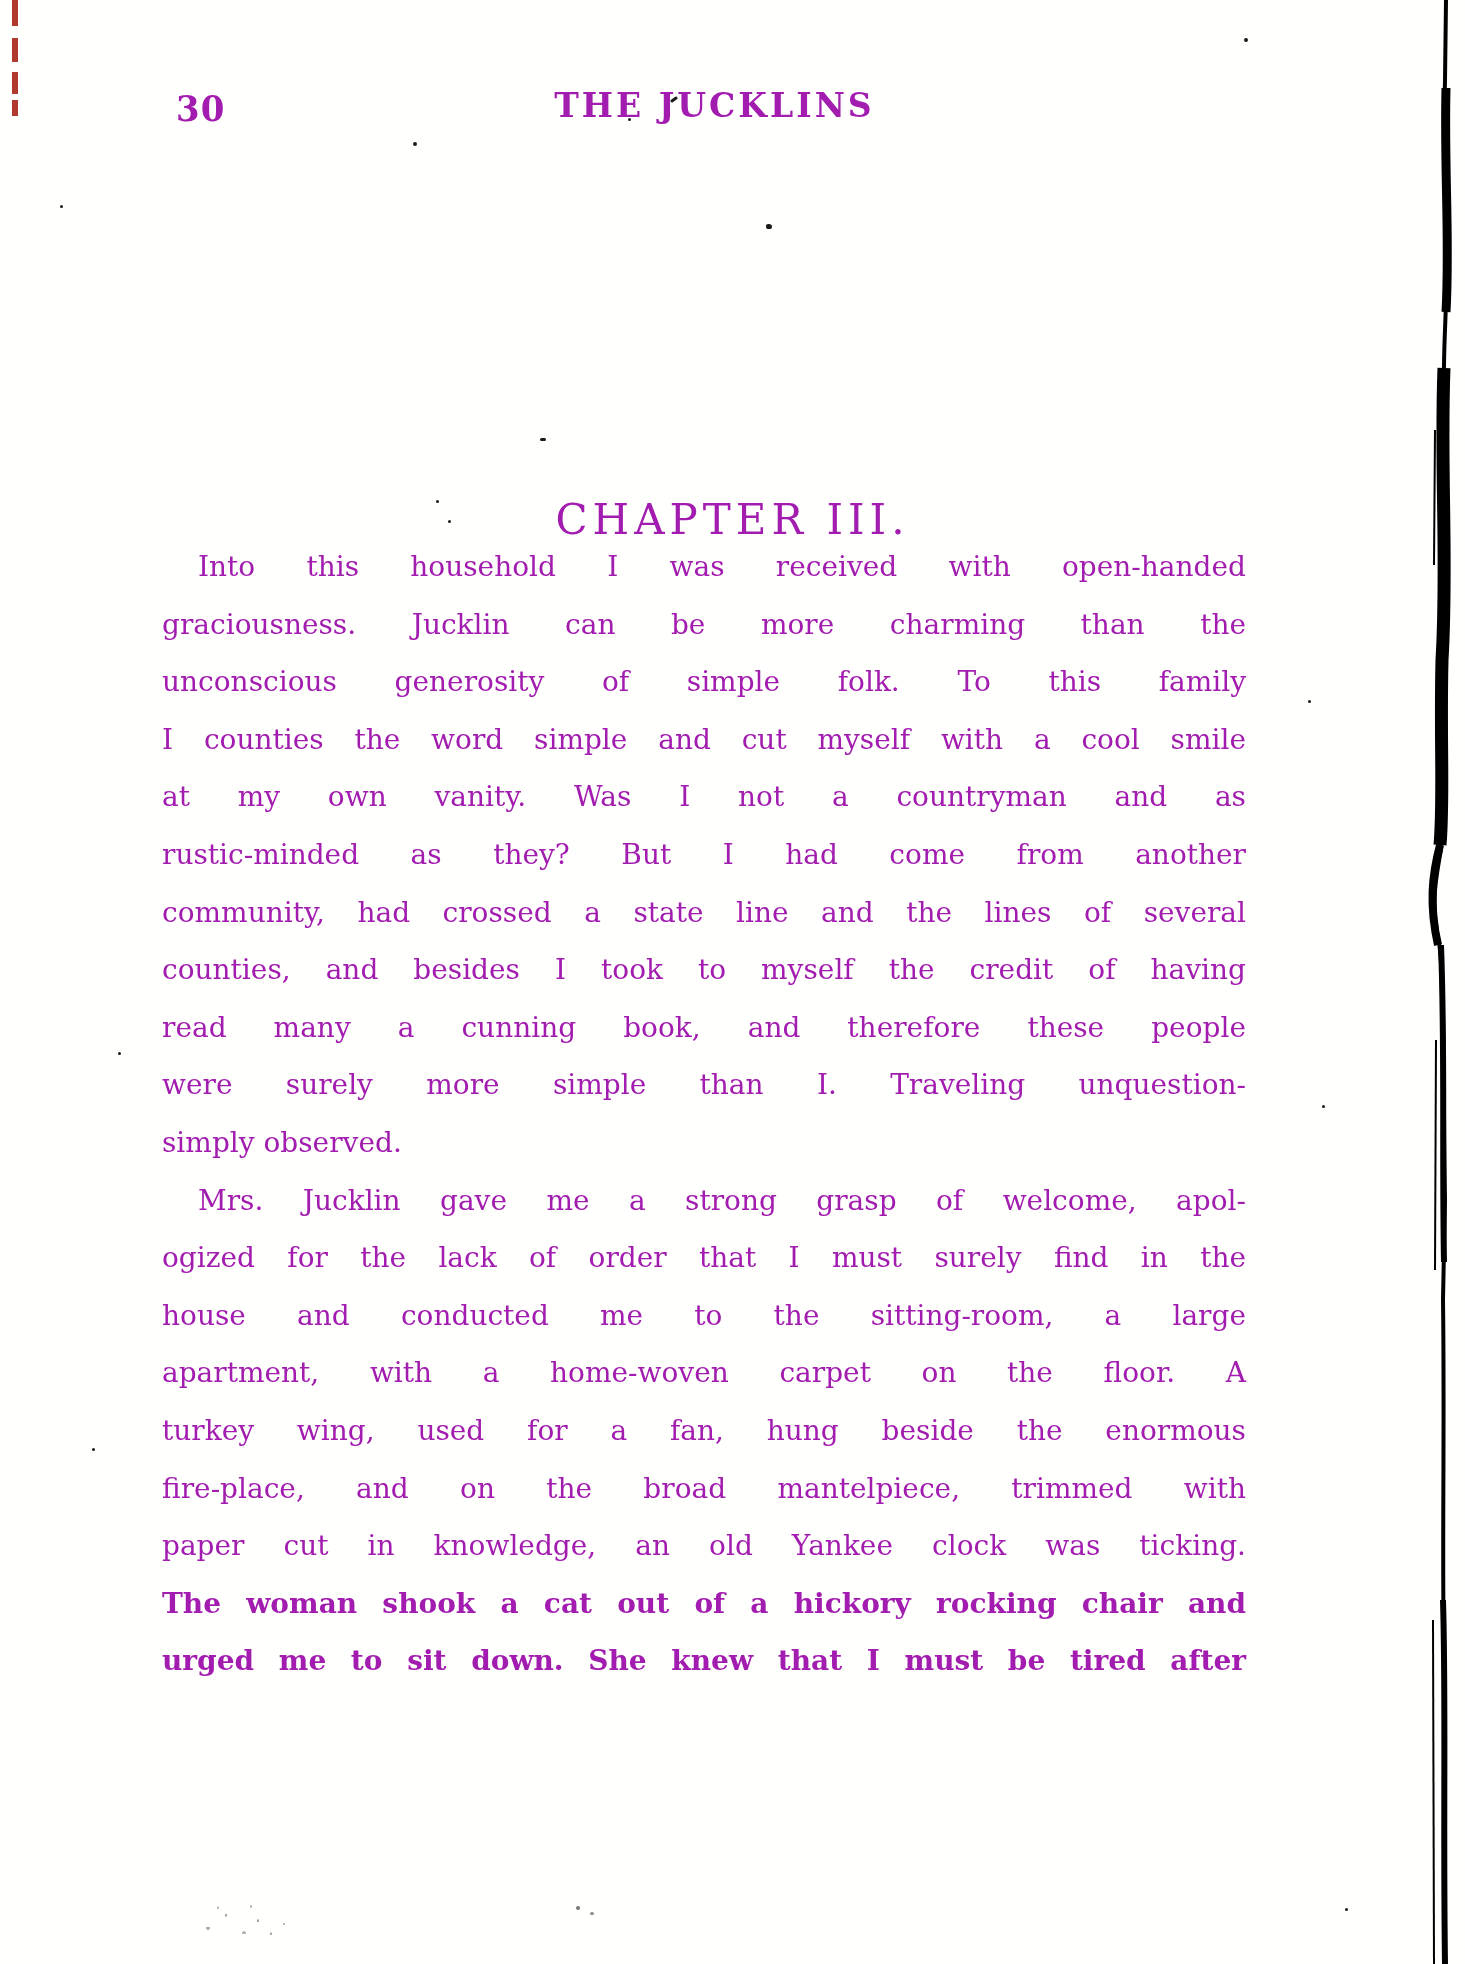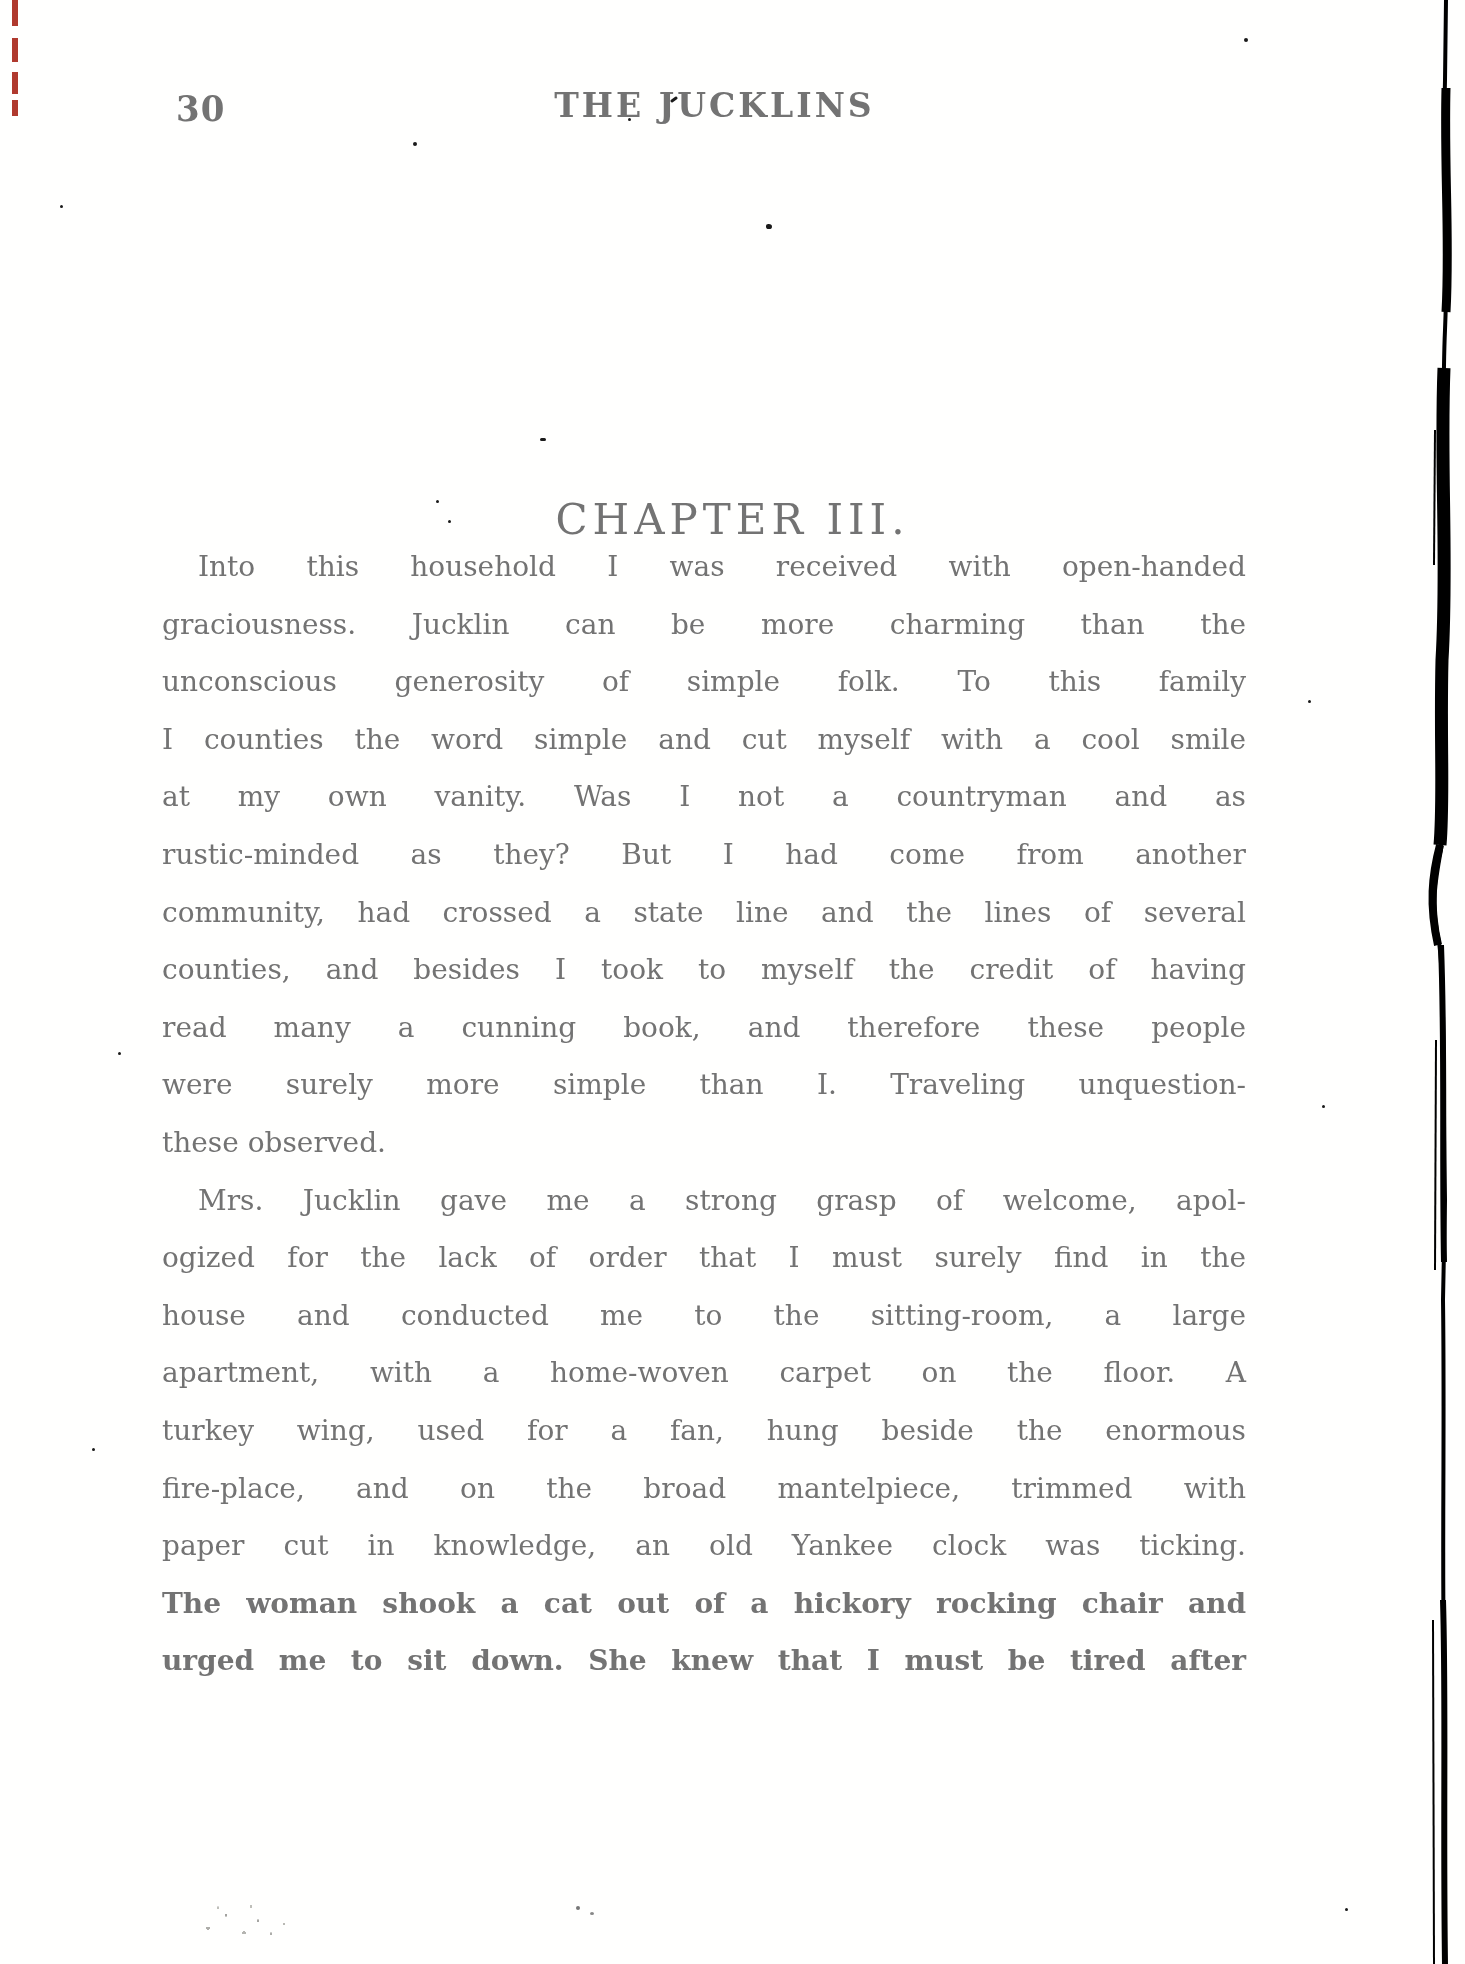--- a/index.html
+++ b/index.html
@@ -1,18 +1,18 @@
 <!DOCTYPE html>
 <html><head>
 <meta charset="utf-8">
 <style>
   html,body{margin:0;padding:0;background:#ffffff;}
   .page{
     position:relative;width:1465px;height:1964px;background:#fffffe;
-    overflow:hidden;font-family:"DejaVu Serif", serif;color:#737373;
+    overflow:hidden;font-family:"DejaVu Serif", serif;color:#a21caf;
   }
   .running-head{position:absolute;top:86px;left:0;width:100%;height:50px;}
   .page-number{
     position:absolute;left:176px;top:2px;font-size:34px;font-weight:bold;
     letter-spacing:1px;transform:scaleY(1.05);
   }
   .head-title{
     position:absolute;left:0;top:0;width:100%;text-align:center;
     font-size:33px;font-weight:bold;letter-spacing:3px;
     transform:translateX(-18px);
@@ -77,21 +77,21 @@
     <div class="line indent">Into this household I was received with open-handed</div>
     <div class="line">graciousness. Jucklin can be more charming than the</div>
     <div class="line">unconscious generosity of simple folk. To this family</div>
     <div class="line">I counties the word simple and cut myself with a cool smile</div>
     <div class="line">at my own vanity. Was I not a countryman and as</div>
     <div class="line">rustic-minded as they? But I had come from another</div>
     <div class="line">community, had crossed a state line and the lines of several</div>
     <div class="line">counties, and besides I took to myself the credit of having</div>
     <div class="line">read many a cunning book, and therefore these people</div>
     <div class="line">were surely more simple than I. Traveling unquestion-</div>
-    <div class="line short">these observed.</div>
+    <div class="line short">simply observed.</div>
 
     <div class="line indent">Mrs. Jucklin gave me a strong grasp of welcome, apol-</div>
     <div class="line">ogized for the lack of order that I must surely find in the</div>
     <div class="line">house and conducted me to the sitting-room, a large</div>
     <div class="line">apartment, with a home-woven carpet on the floor. A</div>
     <div class="line">turkey wing, used for a fan, hung beside the enormous</div>
     <div class="line">fire-place, and on the broad mantelpiece, trimmed with</div>
     <div class="line">paper cut in knowledge, an old Yankee clock was ticking.</div>
     <div class="line heavy">The woman shook a cat out of a hickory rocking chair and</div>
     <div class="line heavy">urged me to sit down. She knew that I must be tired after</div>

